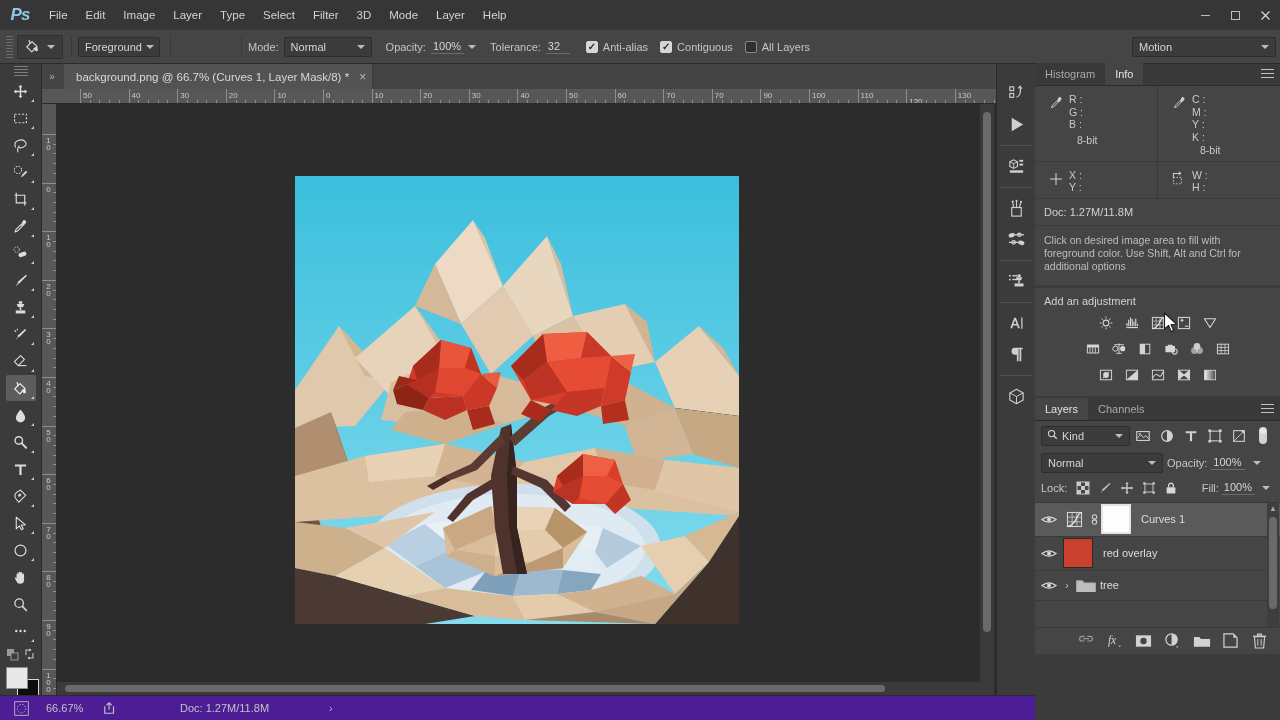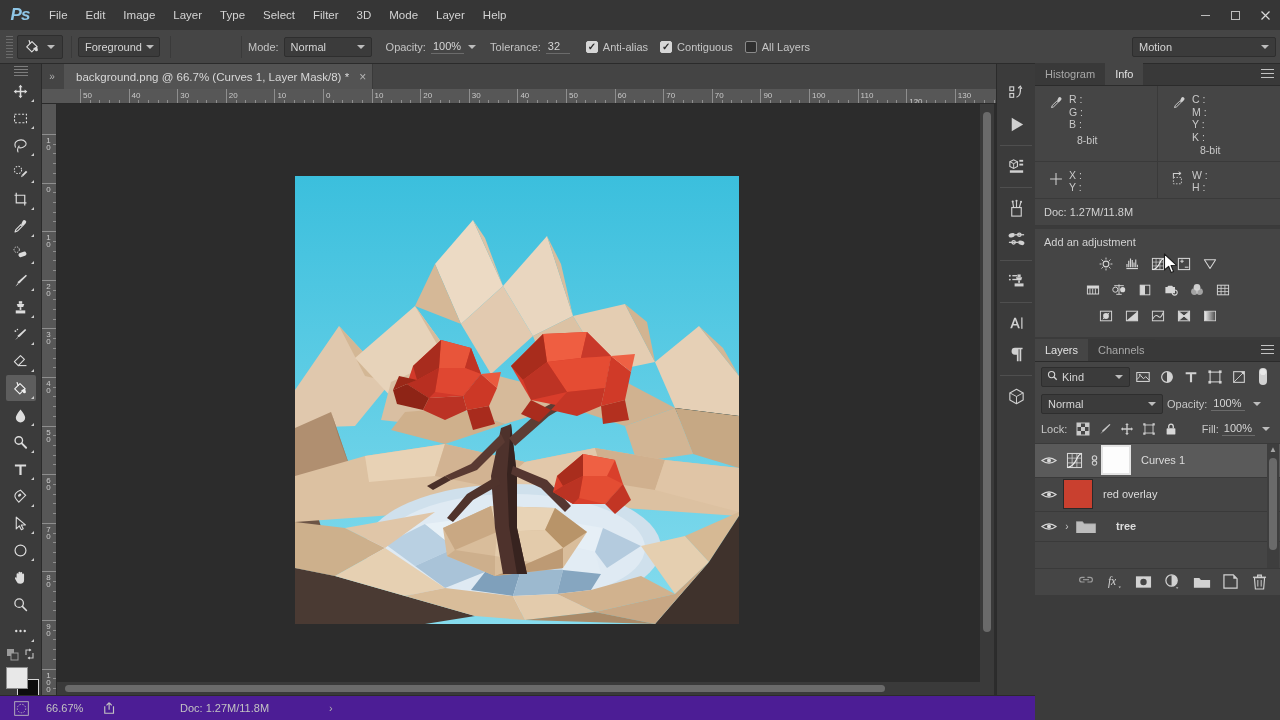--- a/index.html
+++ b/index.html
@@ -961,20 +961,21 @@
                 <rect x="3" y="8" width="10" height="8" fill="none" stroke="#cfcfcf" stroke-width="1.1" stroke-dasharray="2 1.8"></rect>
               </svg>
           </div>
           <div class="info-rows">
             <div>W :</div>
             <div>H :</div>
           </div>
         </div>
       </div>
       <div class="info-doc">Doc: 1.27M/11.8M</div>
+      <div class="info-hint">Click on desired image area to fill with foreground color.  Use Shift, Alt and Ctrl for additional options</div>
     </div>
 
     <div class="panel-div"></div>
 
     <div class="panel-body" style="position:relative;padding-bottom:8px;">
       <div class="adj-title">Add an adjustment</div>
 
       <div class="adj-row">
         <div class="adj-btn">
           <svg width="16" height="16" viewBox="0 0 20 20">
@@ -1262,21 +1263,21 @@
                 <circle cx="9" cy="6" r="2.2" fill="#d8d8d8"></circle>
               </svg>
           </div>
           <div class="grp-arrow">›</div>
           <div style="width:26px;display:flex;align-items:center;justify-content:center;">
             <svg width="22" height="16" viewBox="0 0 24 18">
                 <path d="M1 4 H8 L10 6.4 H23 V17 H1 Z" fill="#bdbdbd"></path>
                 <path d="M1 4 H8 L10 6.4 H23" fill="none" stroke="#8f8f8f" stroke-width="0.8"></path>
               </svg>
           </div>
-          <div class="lname" style="margin-left:17px;font-weight:bold;">tree</div>
+          <div class="lname" style="margin-left:1px;">tree</div>
         </div>
 
 
         <div class="lay-scroll">
           <div class="ar" style="top:1px;">▲</div>
           <div class="thumb"></div>
           <div class="ar" style="bottom:1px;">▼</div>
         </div>
       </div>
 

